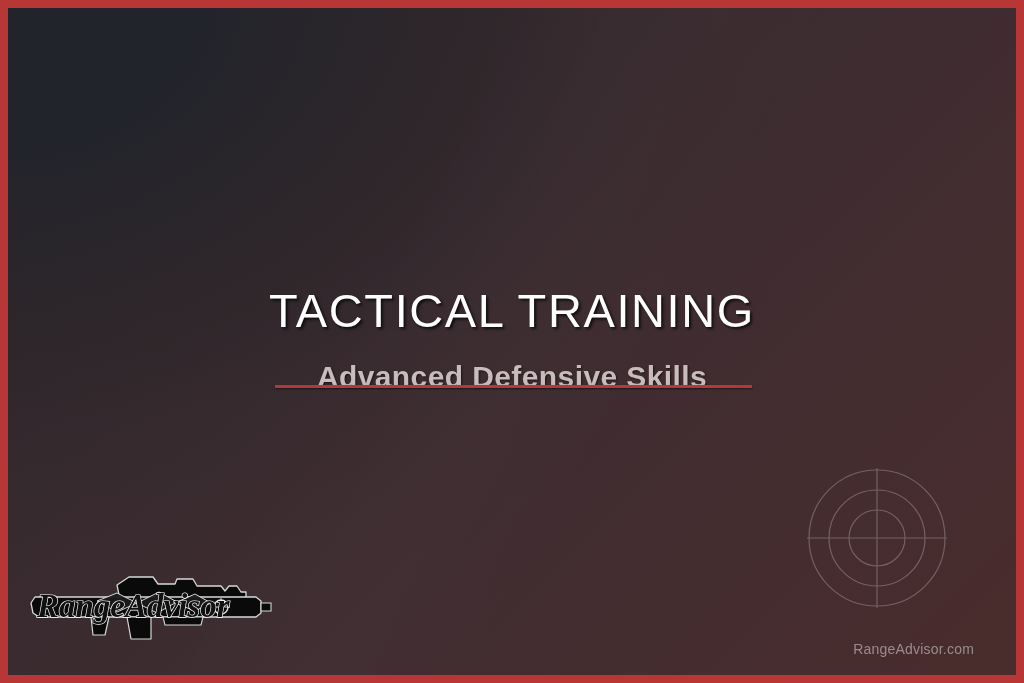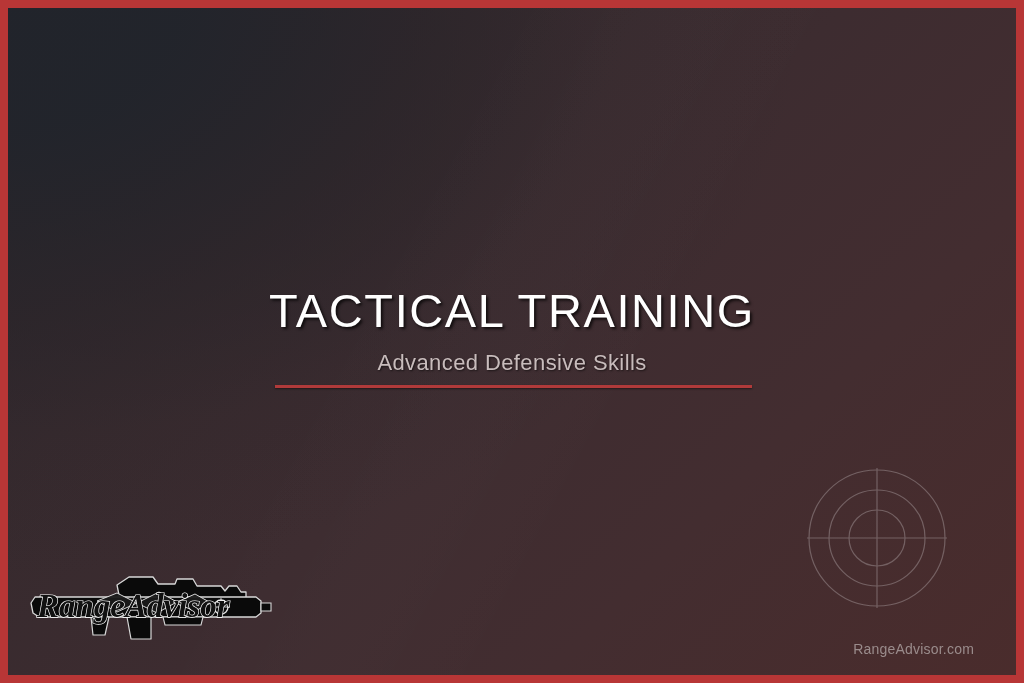--- a/index.html
+++ b/index.html
@@ -63,23 +63,23 @@
   #slide-title {
     font-size:47px;
     font-weight:400;
     color:#ffffff;
     letter-spacing:1.6px;
     line-height:1.06;
     text-shadow:2px 2px 3px rgba(0,0,0,0.72);
     white-space:nowrap;
   }
   #slide-subtitle {
-    margin-top:14px;
-    font-size:22px;
-    font-weight:400;
+    margin-top:24px;
+    font-size:30px;
+    font-weight:700;
     color:#c8bcbc;
     letter-spacing:0.4px;
     text-shadow:1px 1px 2px rgba(0,0,0,0.55);
     white-space:nowrap;
   }
   #title-divider {
     position:absolute;
     left:267px;
     top:99px;
     width:477px;

